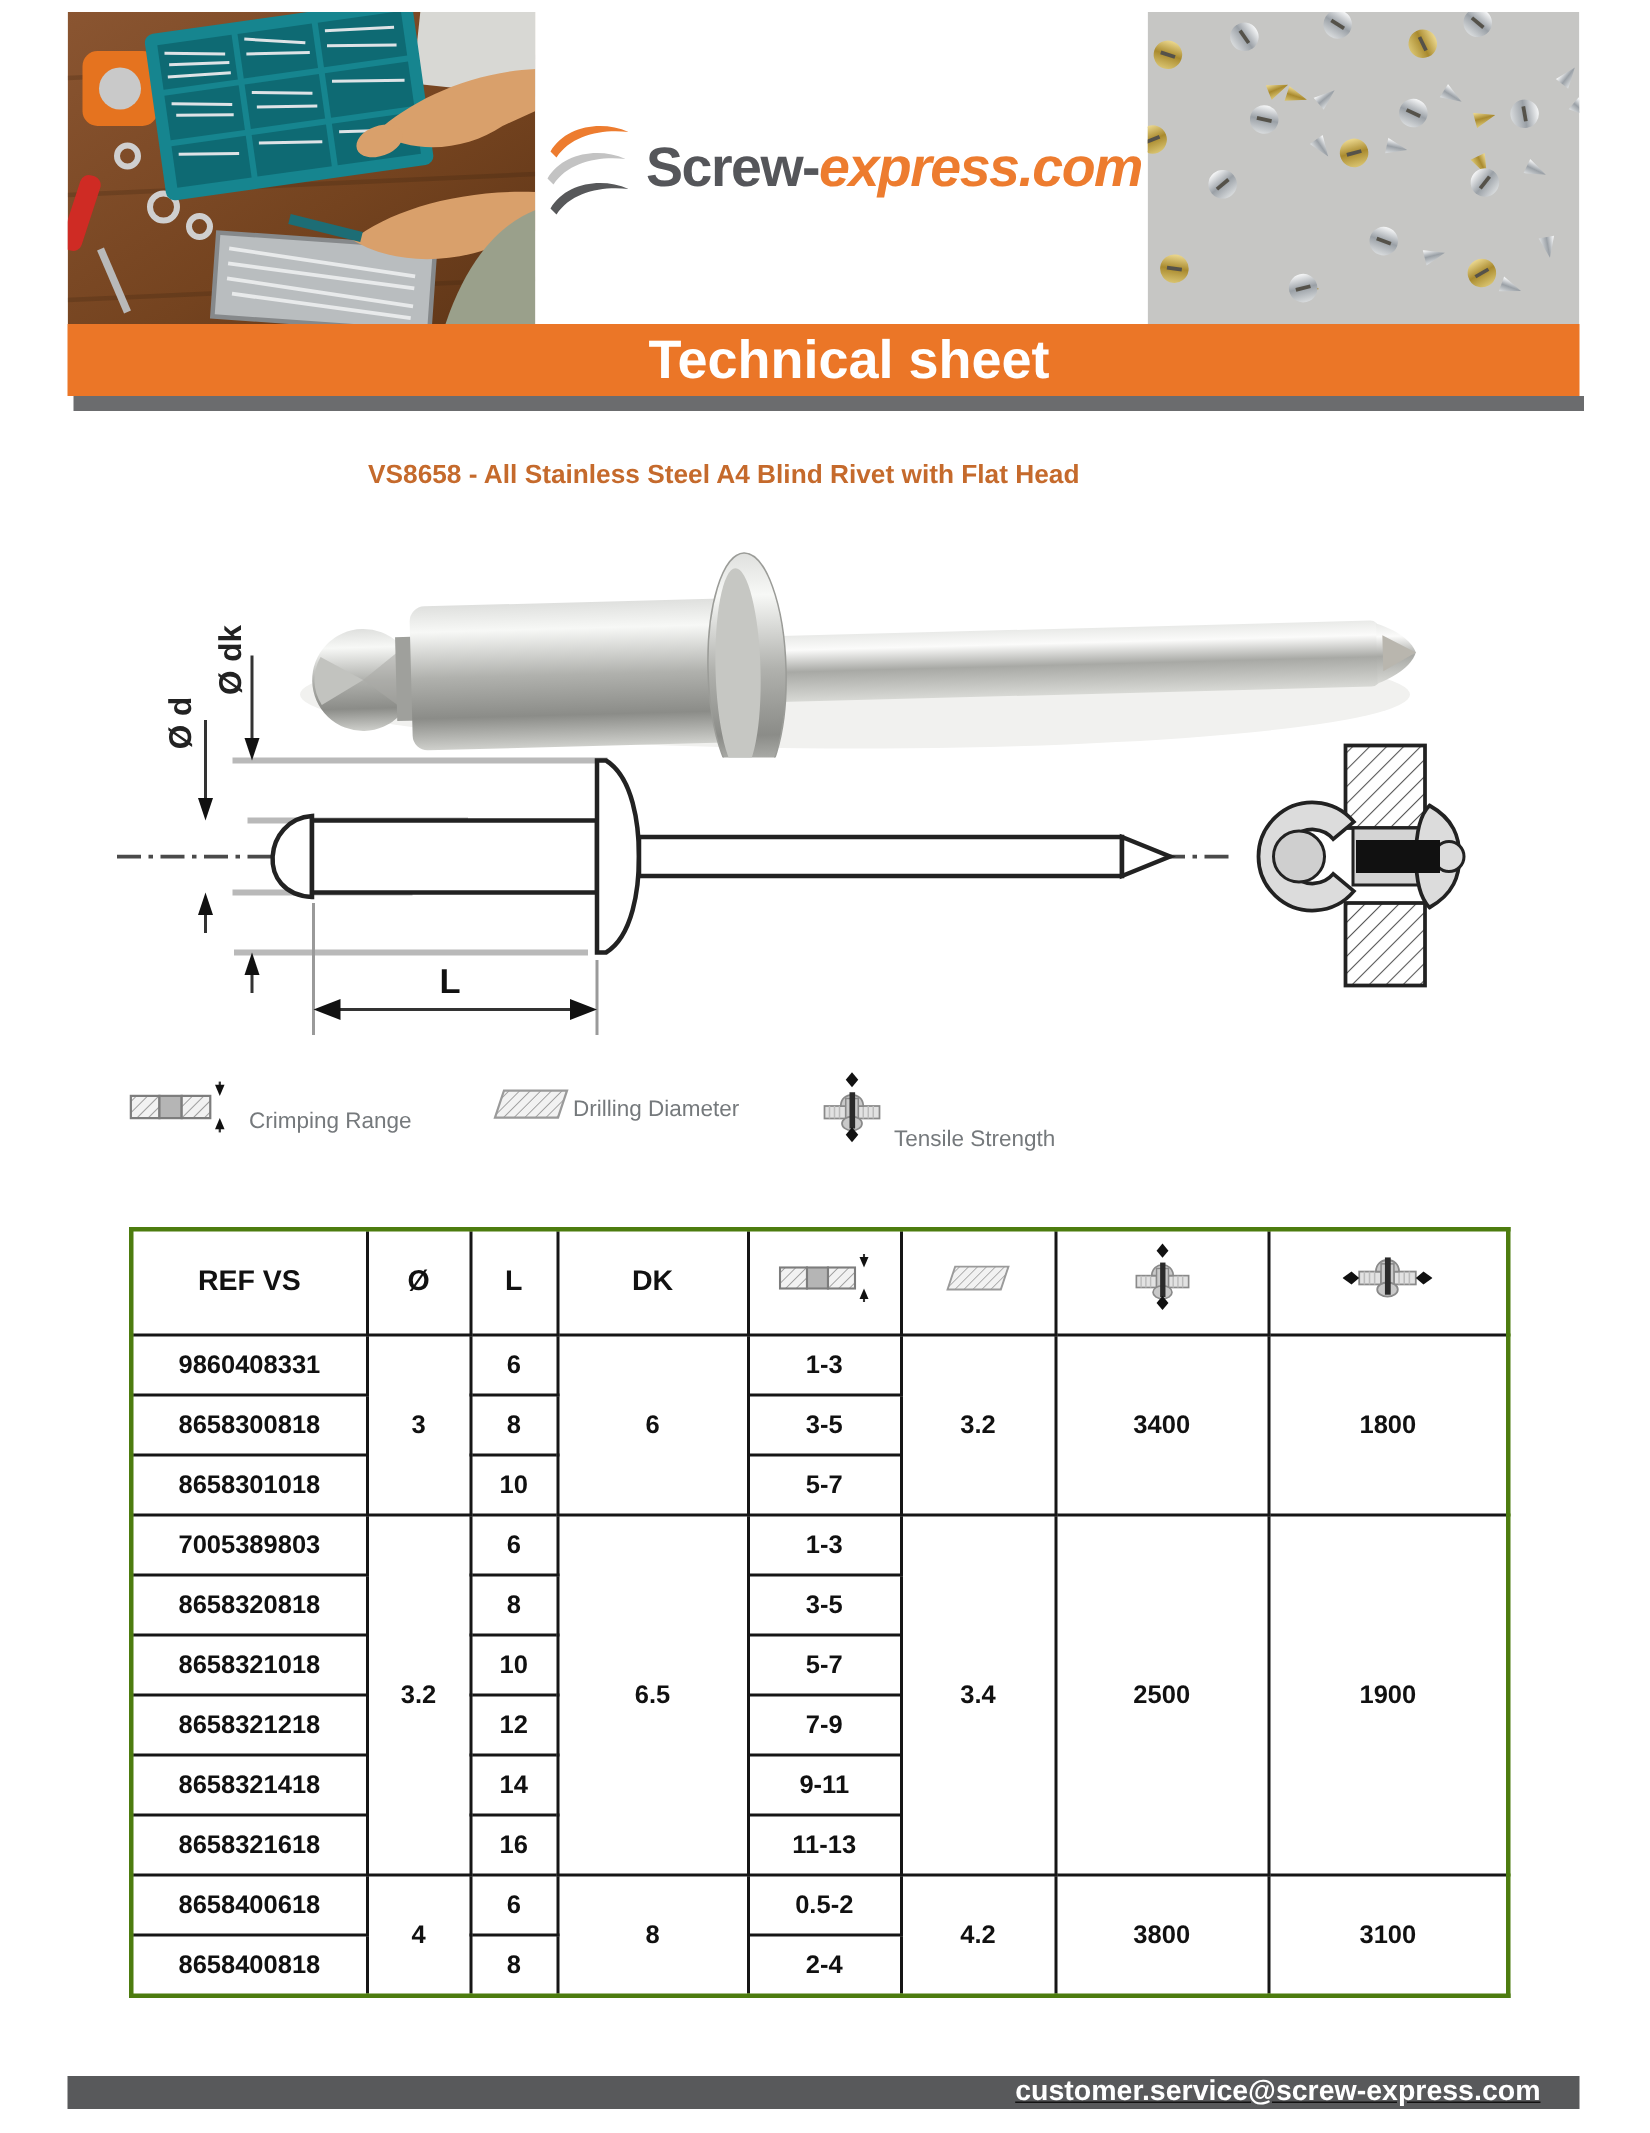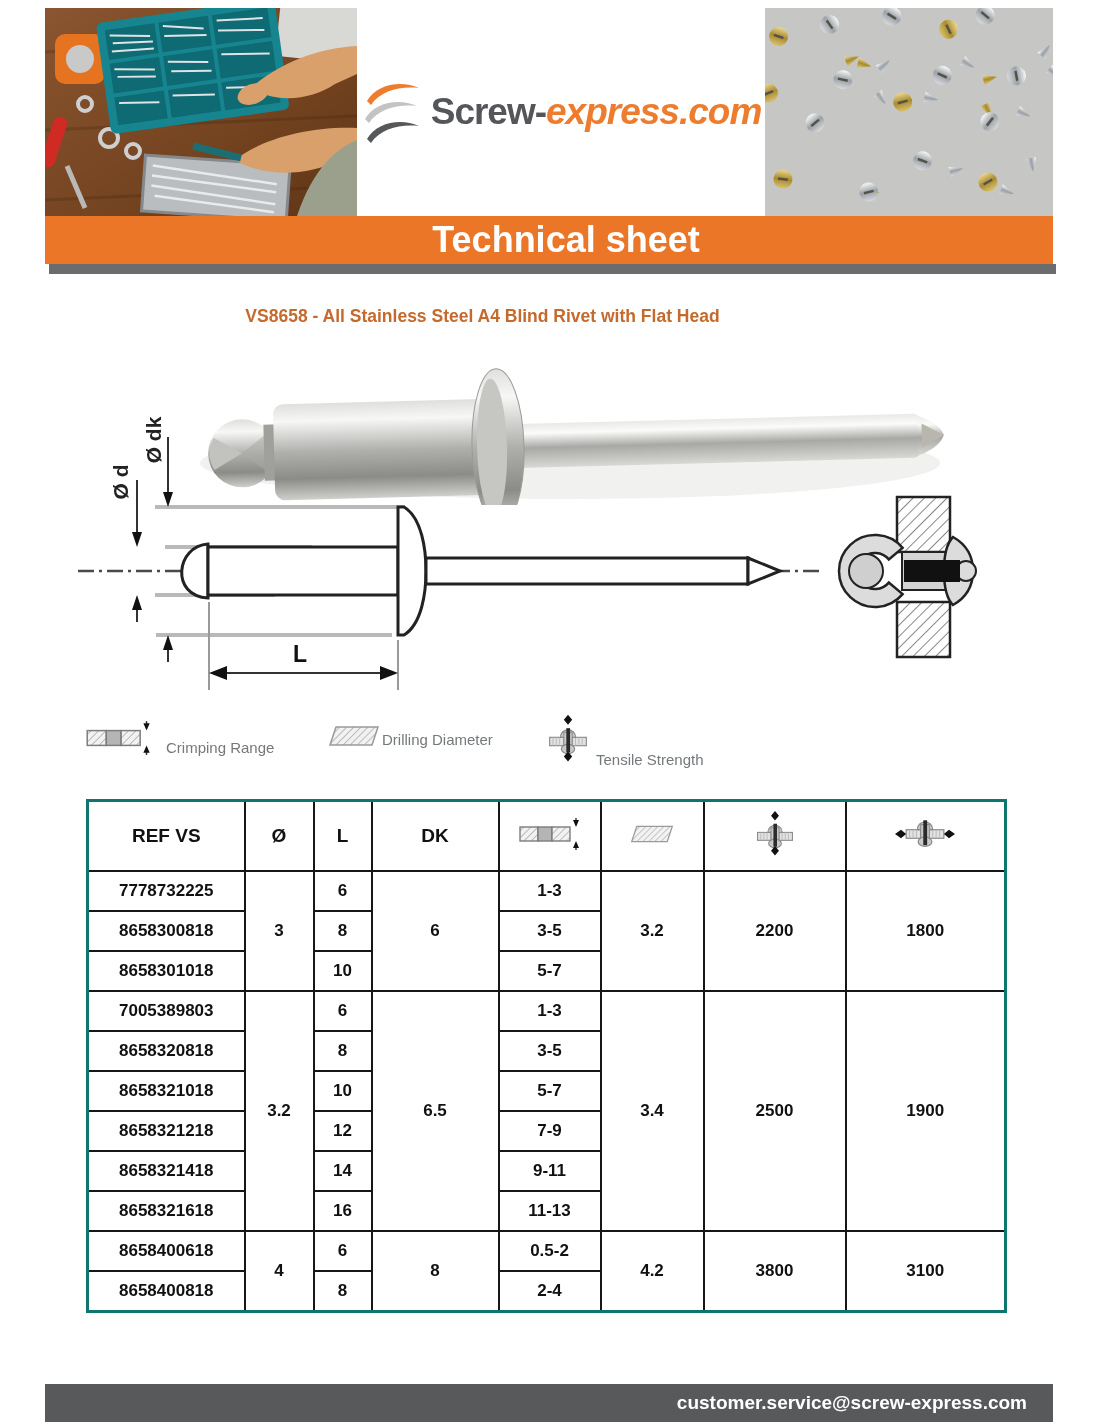--- a/index.html
+++ b/index.html
@@ -23,30 +23,30 @@
 
   .doc-title{position:absolute;left:0;top:306px;width:965px;text-align:center;
              color:#c56a2c;font-size:17.5px;font-weight:700;}
 
   
   .legend{position:absolute;left:0;top:714px;width:1100px;height:52px;}
   .legend-item{position:absolute;display:flex;align-items:flex-end;color:#75797c;font-size:15px;}
   .legend-item svg{display:block;}
 
   
-  table.spec{position:absolute;left:86px;top:799px;border-collapse:collapse;table-layout:fixed;
-             width:918px;border:3px solid #0f766e;}
+  table.spec{position:absolute;left:86px;top:818px;border-collapse:collapse;table-layout:fixed;
+             width:918px;border:3px solid #4d7c0f;}
   table.spec th,table.spec td{border:2px solid #161616;text-align:center;vertical-align:middle;
              font-weight:700;font-size:17px;padding:0;}
   table.spec th{height:68px;font-size:19px;}
   table.spec td{height:38px;}
 
   
-  .footer{position:absolute;left:45px;top:1384px;width:1008px;height:38px;background:#58595b;
-          display:flex;align-items:center;justify-content:flex-end;}
+  .footer{position:absolute;left:45px;top:1384px;width:1008px;height:22px;background:#58595b;
+          display:flex;align-items:center;justify-content:flex-end;text-decoration:underline;}
   .footer-email{color:#fff;font-size:19px;font-weight:700;padding-right:26px;}
 
   svg text{font-family:"Liberation Sans","DejaVu Sans",sans-serif;}
 </style>
 </head>
 <body>
 
 <div class="page">
 
   <svg width="0" height="0" style="position:absolute" aria-hidden="true">
@@ -356,27 +356,27 @@
             </svg>
         </th>
         <th>
           <svg width="60" height="42" viewBox="0 0 70 48">
               <use href="#ic-shear"></use>
             </svg>
         </th>
       </tr>
 
       <tr>
-        <td>7778732225</td>
+        <td>9860408331</td>
         <td rowspan="3">3</td>
         <td>6</td>
         <td rowspan="3">6</td>
         <td>1-3</td>
         <td rowspan="3">3.2</td>
-        <td rowspan="3">2200</td>
+        <td rowspan="3">3400</td>
         <td rowspan="3">1800</td>
       </tr>
       <tr>
         <td>8658300818</td>
         <td>8</td>
         <td>3-5</td>
       </tr>
       <tr>
         <td>8658301018</td>
         <td>10</td>

